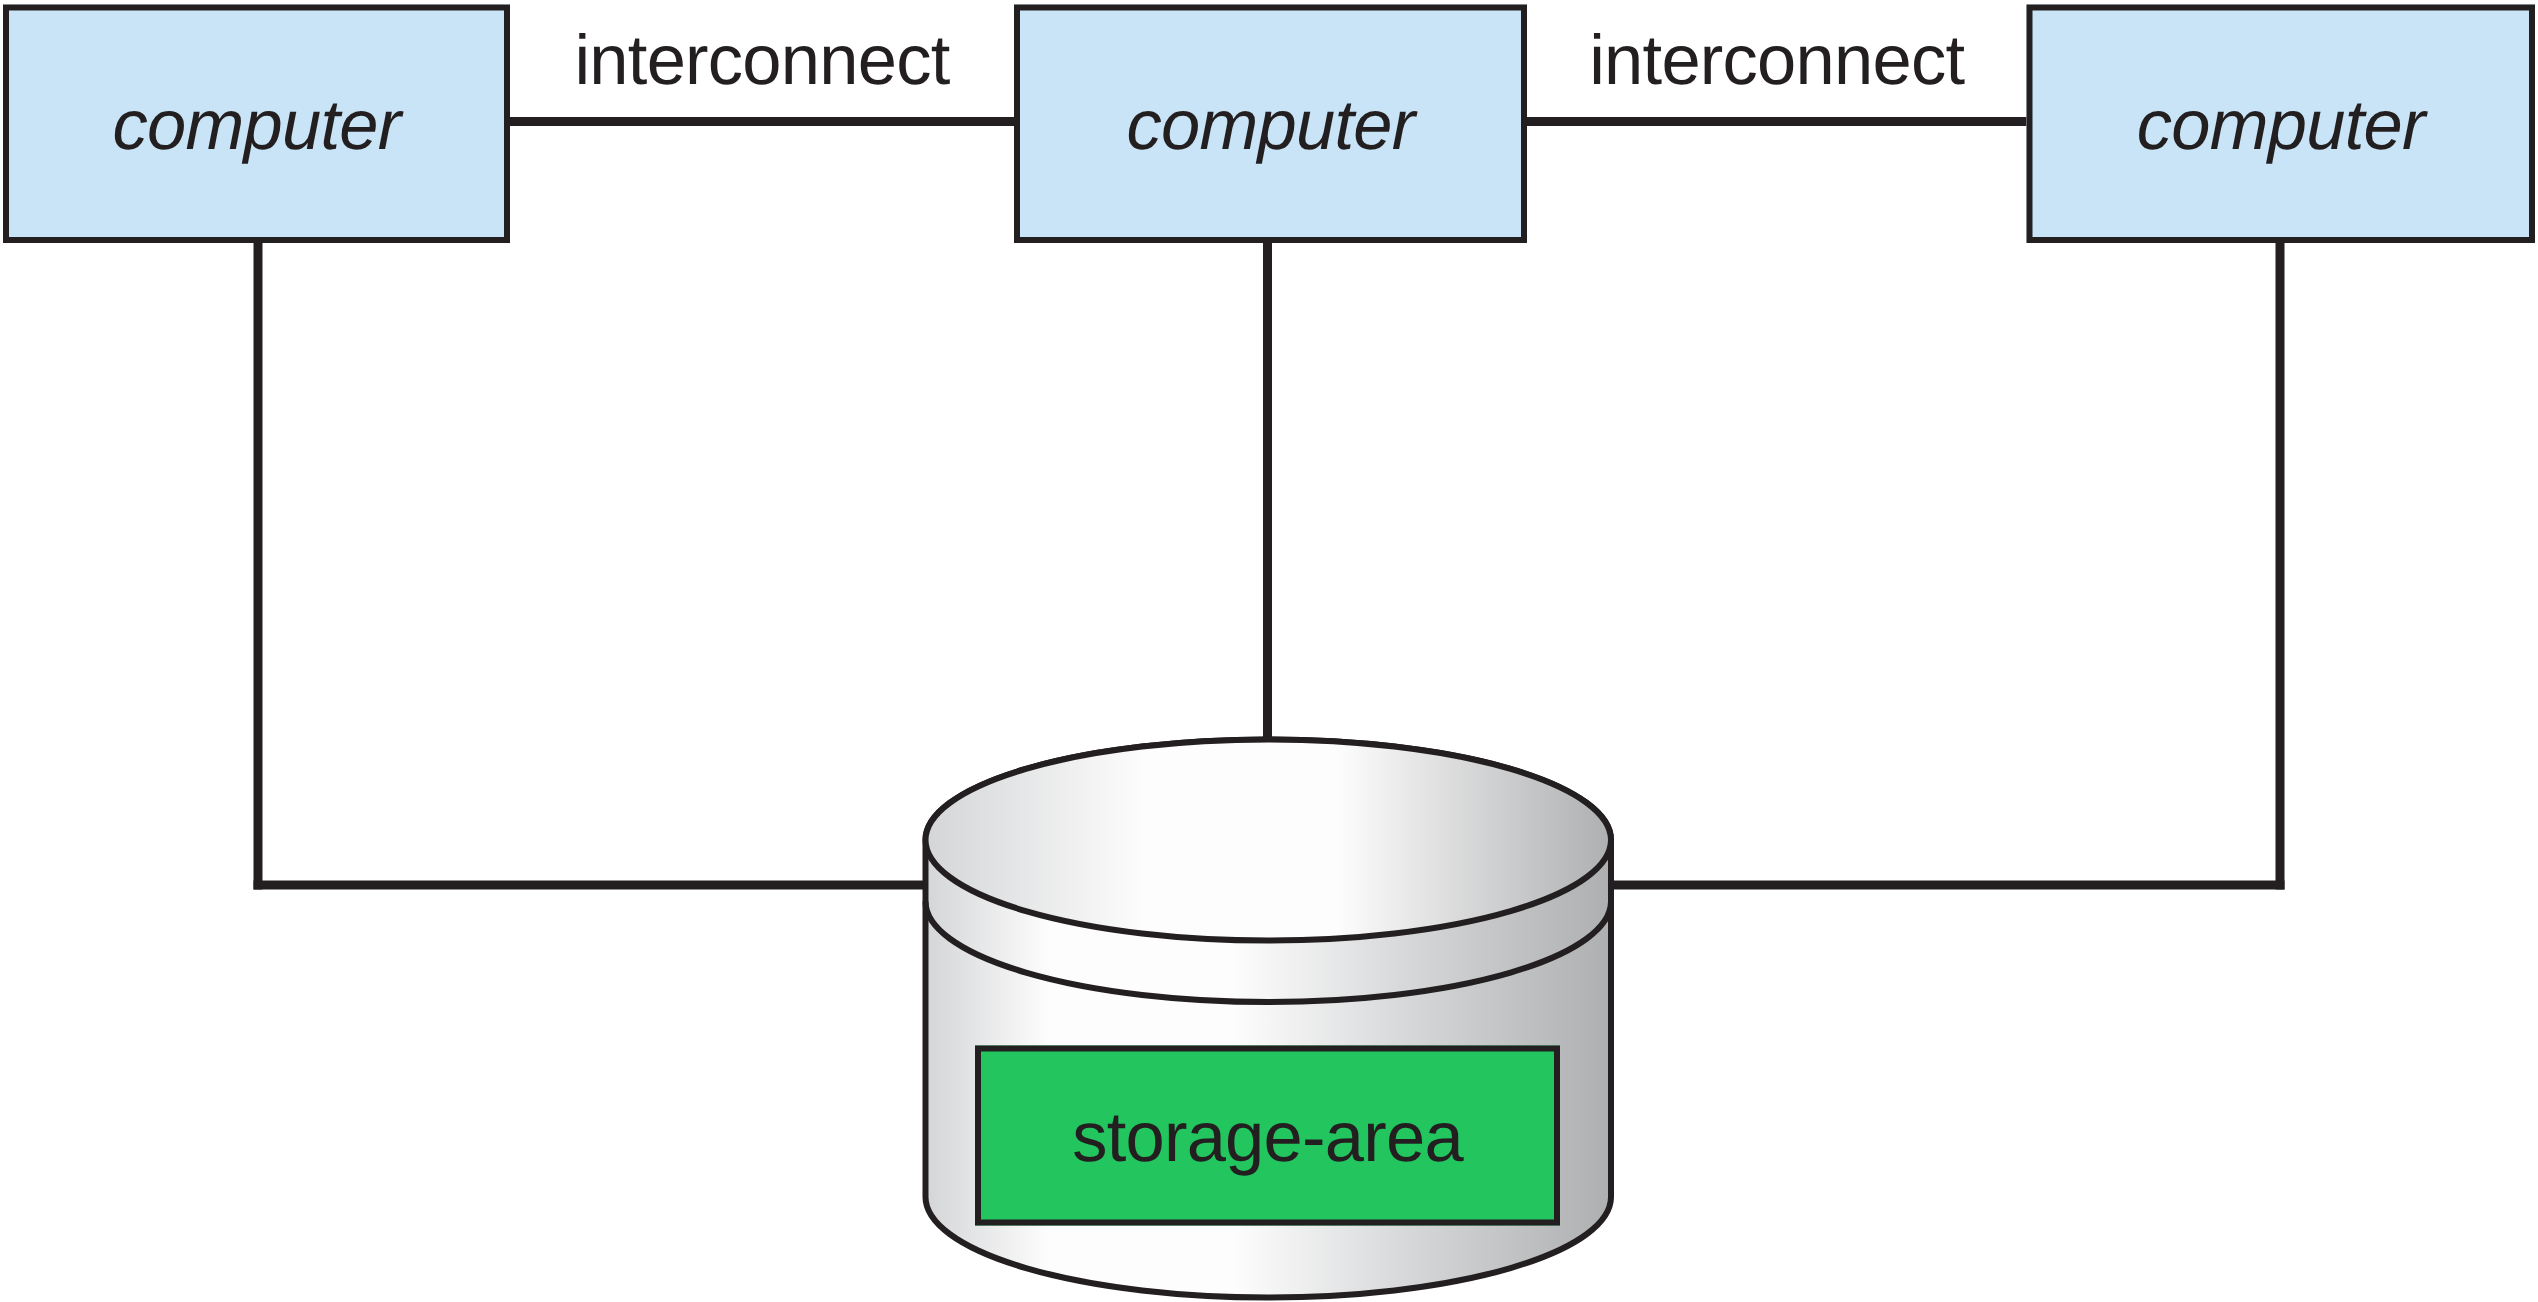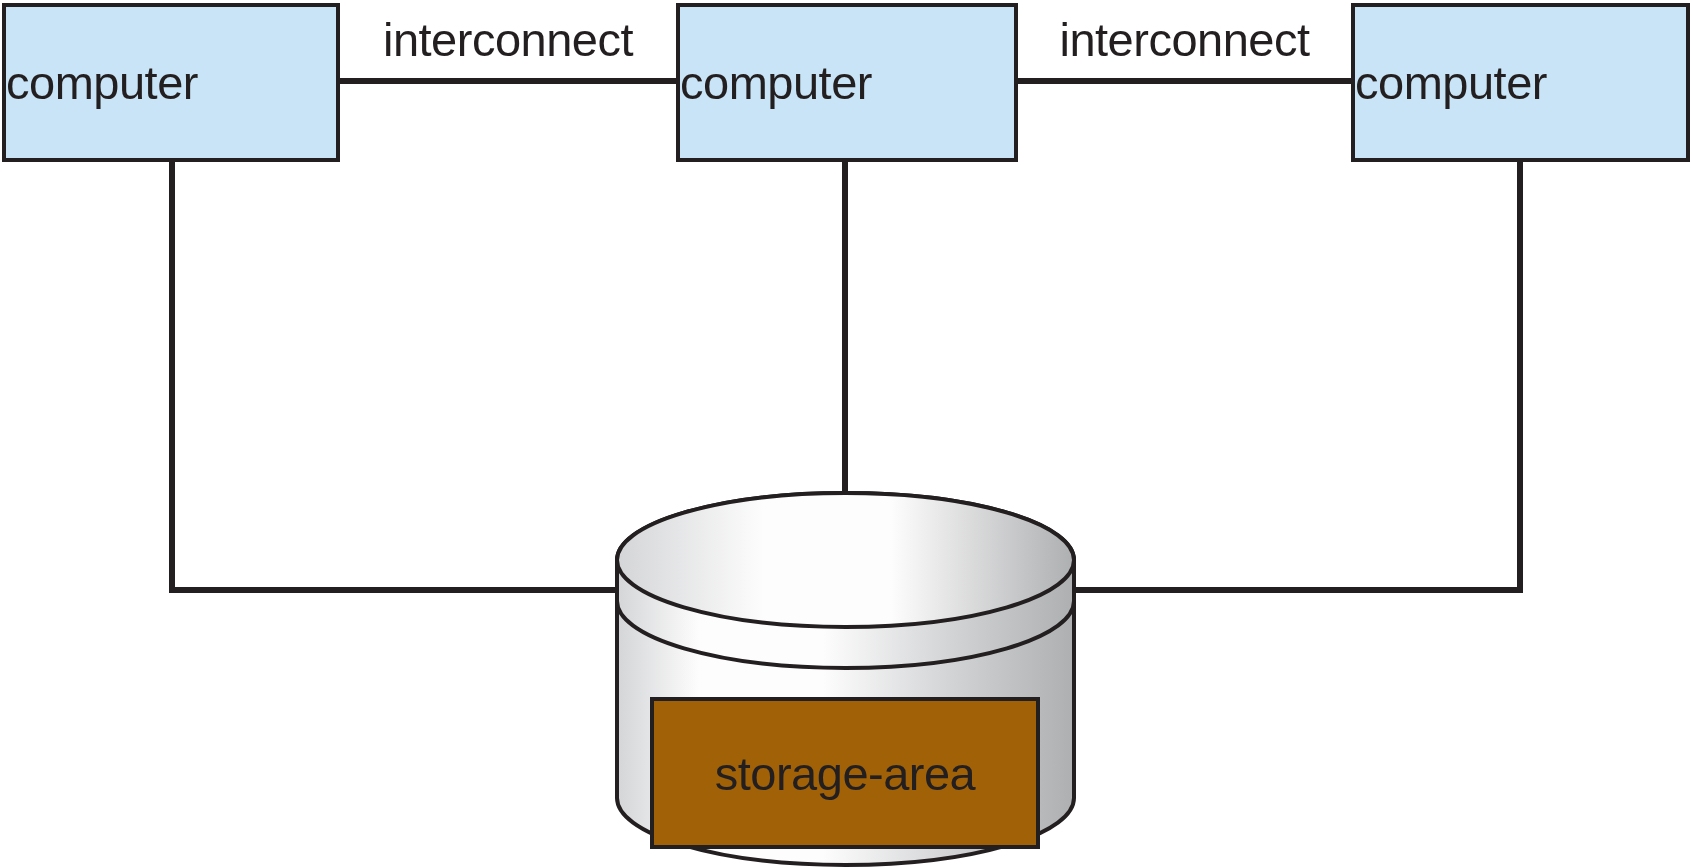--- a/index.html
+++ b/index.html
@@ -16,23 +16,25 @@
     color: var(--stroke, #231f20);
     overflow: hidden;
   }
   .node-box {
     position: absolute;
     box-sizing: border-box;
     background: var(--computer-fill, #c8e4f6);
     border: 4px solid var(--stroke, #231f20);
     display: flex;
     align-items: center;
+    justify-content: center;
     font-size: 47px;
     letter-spacing: -0.5px;
     z-index: 3;
+    font-style: italic;
   }
   .box1 { left: 2px;    top: 3px; width: 338px; height: 159px; }
   .box2 { left: 676px;  top: 3px; width: 342px; height: 159px; }
   .box3 { left: 1351px; top: 3px; width: 339px; height: 159px; }
 
   .edge-label {
     position: absolute;
     top: 14px;
     height: 52px;
     line-height: 52px;
@@ -72,23 +74,23 @@
   .stop-body-dark     { stop-color: var(--cylinder-dark, #aeafb1); }
   .stop-top-l         { stop-color: var(--cylinder-mid, #d8d9da); }
   .stop-top-light     { stop-color: var(--cylinder-light, #fcfcfc); }
   .stop-top-dark      { stop-color: var(--cylinder-dark, #bfc0c2); }
 
   .storage-label-box {
     position: absolute;
     left: 650px;
     top: 697px;
     width: 390px;
-    height: 152px;
+    height: 120px;
     box-sizing: border-box;
-    background: #a16207;
+    background: #22c55e;
     border: 4px solid var(--stroke, #231f20);
     display: flex;
     flex-direction: column;
     align-items: center;
     justify-content: center;
     font-size: 47px;
     line-height: 57px;
     letter-spacing: -0.5px;
     text-align: center;
     z-index: 3;

